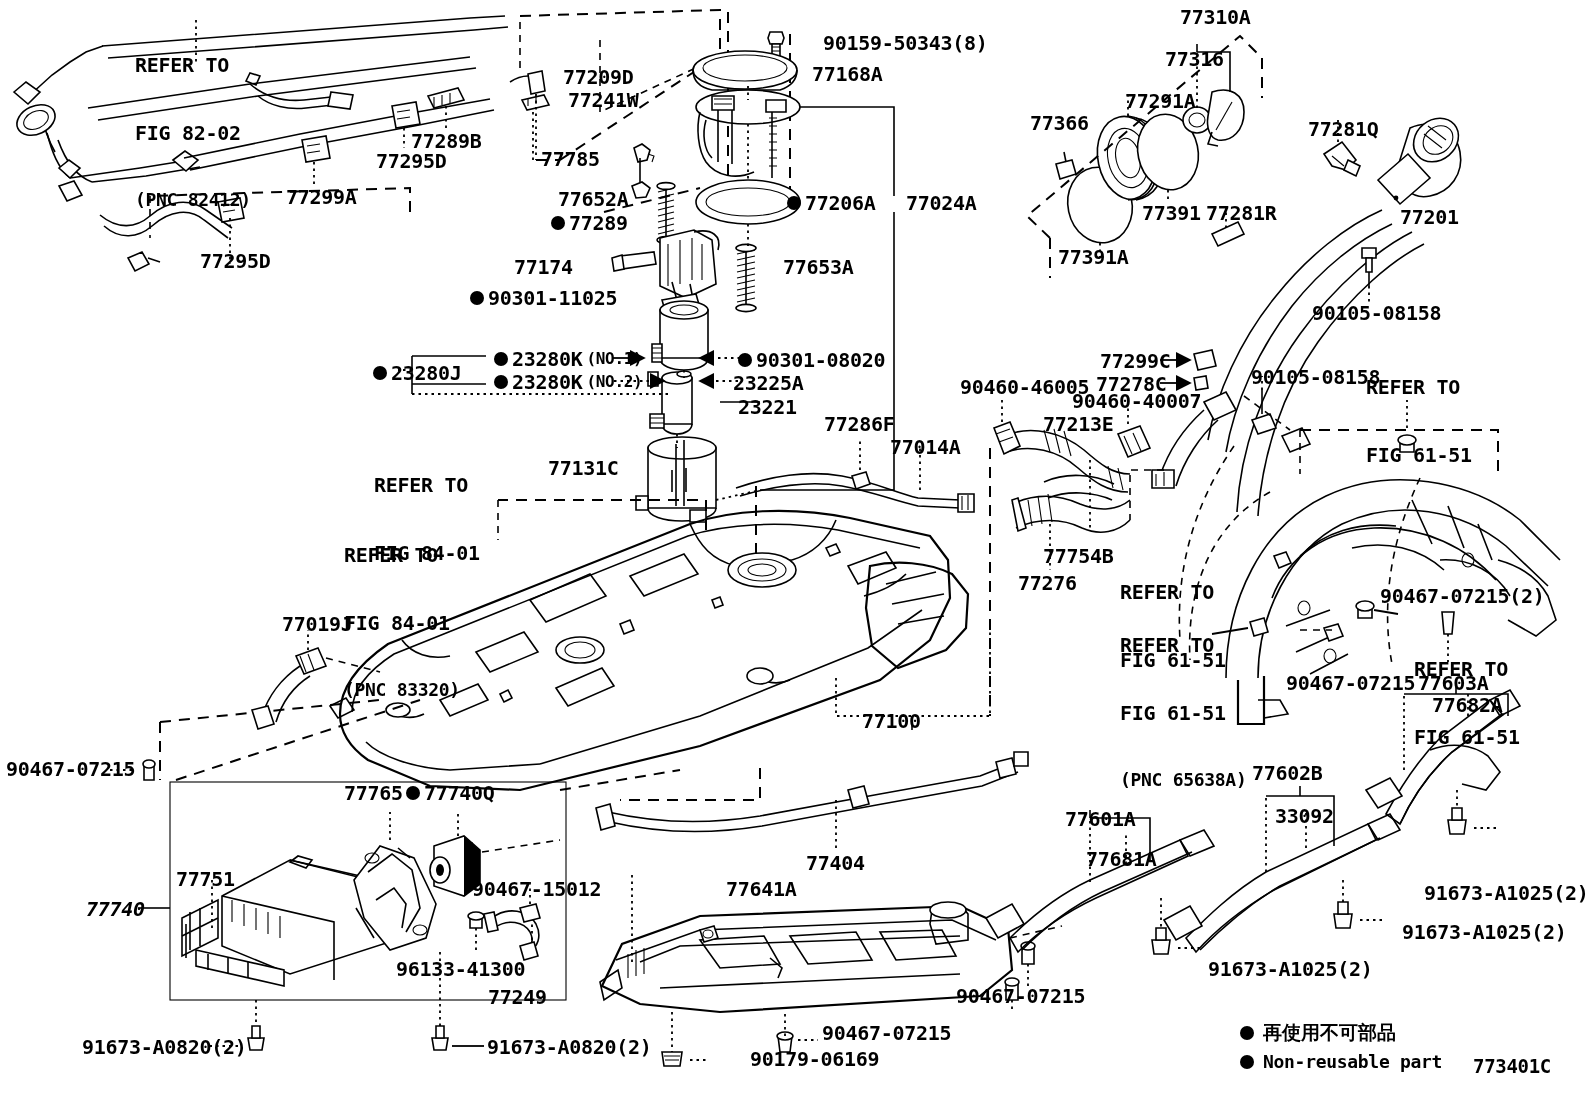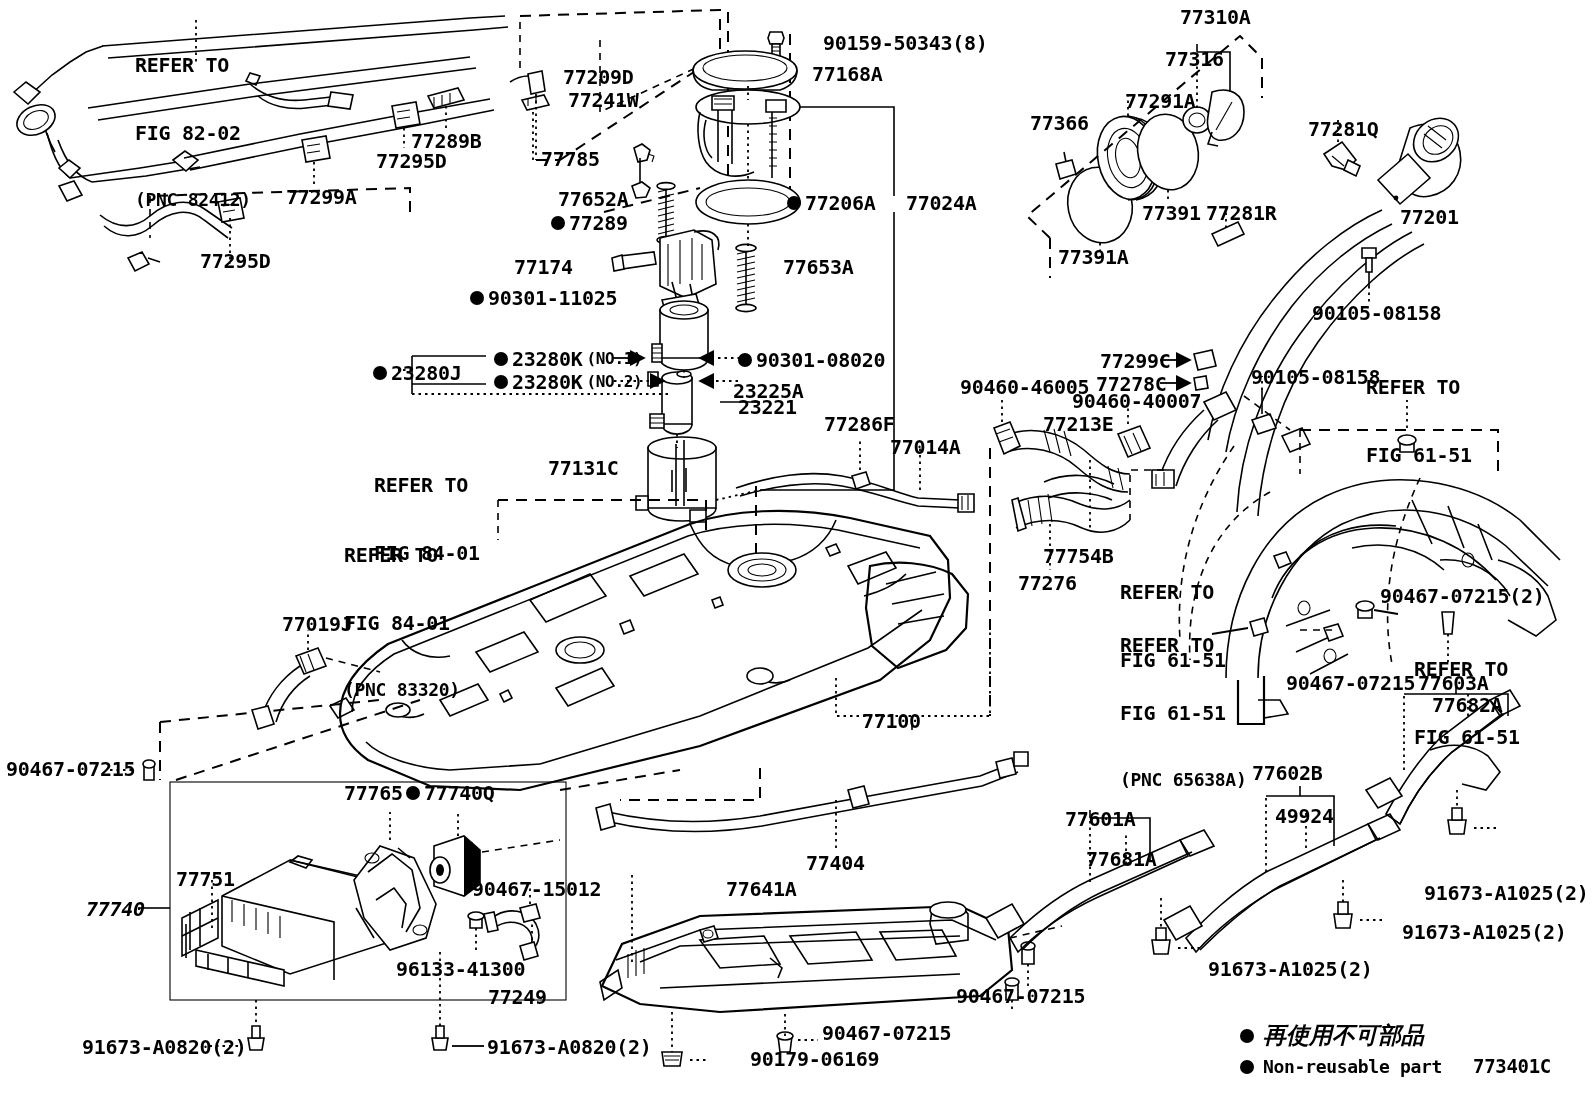--- a/index.html
+++ b/index.html
@@ -6,21 +6,21 @@
   body{font-family:"DejaVu Sans Mono","Liberation Mono",monospace;}
   #sheet{position:relative;width:1592px;height:1099px;background:#fff;overflow:hidden;}
   svg#art{position:absolute;left:0;top:0;width:1592px;height:1099px;}
   .lbl{position:absolute;font-family:"DejaVu Sans Mono","Liberation Mono",monospace;
        font-weight:700;color:#000;white-space:pre;line-height:1.14;letter-spacing:-0.3px;}
   .s20{font-size:20px;}
   .s18{font-size:18px;}
   .ml{display:flex;align-items:center;gap:4px;}
   .dot{display:inline-block;width:14px;height:14px;border-radius:50%;background:#000;flex:none;}
   .sub{font-size:16px;font-weight:700;}
-  .jp{font-family:"DejaVu Sans","Liberation Sans",sans-serif;font-size:23px;font-weight:700;font-style:italic;}
+  .jp{font-family:"DejaVu Sans","Liberation Sans",sans-serif;font-size:19px;font-weight:700;}
   .legend-row{display:flex;align-items:center;gap:9px;}
   .code{font-size:19px;font-weight:700;}
 </style>
 </head>
 <body>
 
 <div id="sheet">
 
 <svg id="art" viewBox="0 0 1592 1099">
   <defs>
@@ -669,21 +669,21 @@
   <span class="sub">(NO.2)</span>
 </div>
 <div class="lbl s20 ml" style="left:373px;top:362px;">
   <span class="dot"></span>
   <span>23280J</span>
 </div>
 <div class="lbl s20 ml" style="left:738px;top:349px;">
   <span class="dot"></span>
   <span>90301-08020</span>
 </div>
-<div class="lbl s20" style="left:733px;top:372px;margin-top:8px;">23225A</div>
+<div class="lbl s20" style="left:733px;top:372px;">23225A</div>
 <div class="lbl s20" style="left:738px;top:396px;">23221</div>
 <div class="lbl s20" style="left:548px;top:457px;">77131C</div>
 
 <div class="lbl s20" style="left:374px;top:428px;">
   <div>REFER TO</div>
   <div>FIG 84-01</div>
 </div>
 <div class="lbl s20" style="left:344px;top:498px;">
   <div>REFER TO</div>
   <div>FIG 84-01</div>
@@ -728,21 +728,21 @@
 </div>
 <div class="lbl s20" style="left:1380px;top:585px;">90467-07215(2)</div>
 <div class="lbl s20" style="left:1414px;top:612px;">
   <div>REFER TO</div>
   <div>FIG 61-51</div>
 </div>
 <div class="lbl s20" style="left:1286px;top:672px;">90467-07215</div>
 <div class="lbl s20" style="left:1418px;top:672px;">77603A</div>
 <div class="lbl s20" style="left:1432px;top:694px;">77682A</div>
 <div class="lbl s20" style="left:1252px;top:762px;">77602B</div>
-<div class="lbl s20" style="left:1275px;top:805px;">49924</div>
+<div class="lbl s20" style="left:1275px;top:805px;">33092</div>
 <div class="lbl s20" style="left:1065px;top:808px;">77601A</div>
 <div class="lbl s20" style="left:1086px;top:848px;">77681A</div>
 <div class="lbl s20" style="left:1424px;top:882px;">91673-A1025(2)</div>
 <div class="lbl s20" style="left:1402px;top:921px;">91673-A1025(2)</div>
 <div class="lbl s20" style="left:1208px;top:958px;">91673-A1025(2)</div>
 <div class="lbl s20" style="left:956px;top:985px;">90467-07215</div>
 
 <div class="lbl s20" style="left:806px;top:852px;">77404</div>
 <div class="lbl s20" style="left:726px;top:878px;">77641A</div>
 <div class="lbl s20" style="left:822px;top:1022px;">90467-07215</div>

